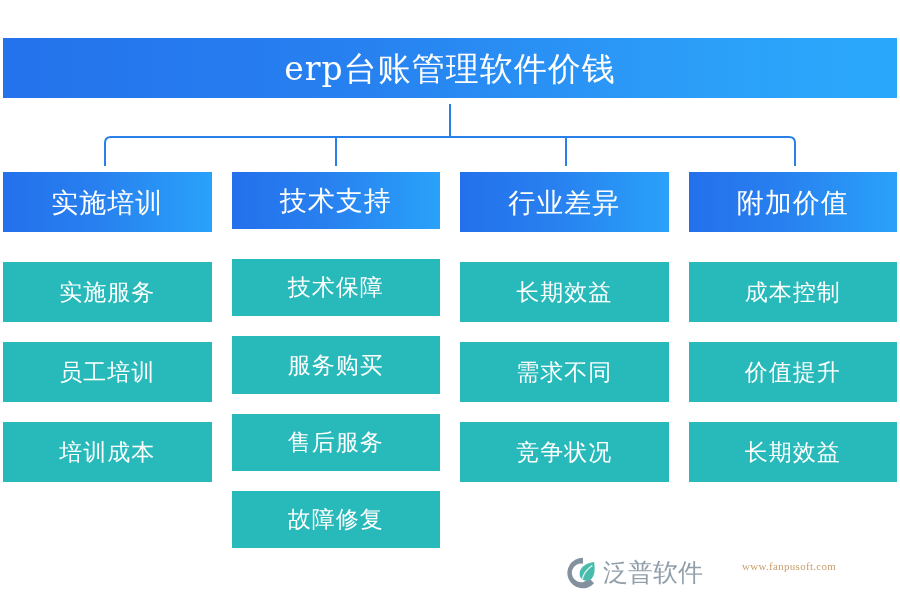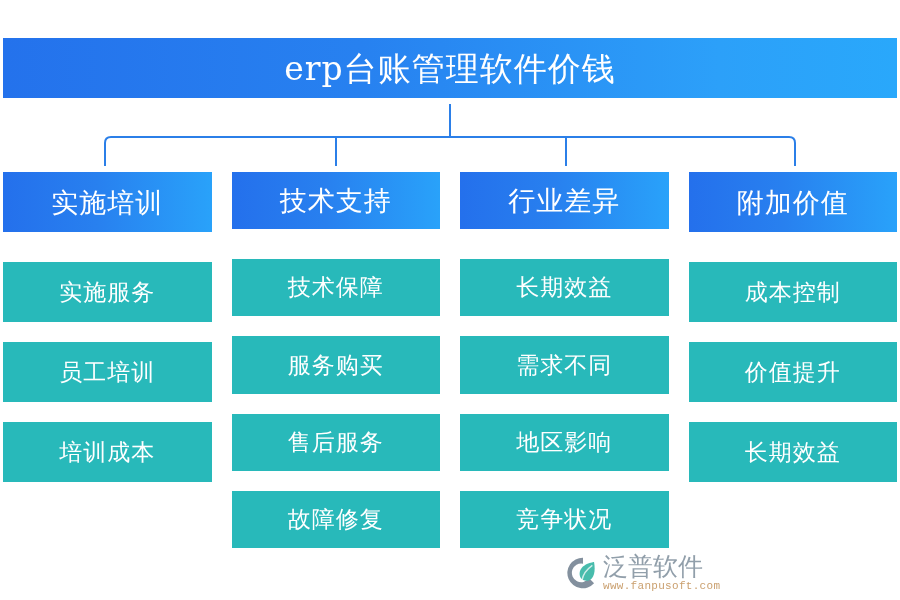--- a/index.html
+++ b/index.html
@@ -120,37 +120,38 @@
     opacity: 0.95;
   }
   .watermark .wm-mark {
     width: 34px;
     height: 34px;
     flex: 0 0 34px;
     margin-right: 3px;
   }
   .watermark .wm-text {
     display: flex;
-    flex-direction: column;
+    flex-direction: row;
     justify-content: center;
   }
   .watermark .wm-brand {
     color: #8c9aa6;
     font-size: 25px;
     font-family: "DejaVu Serif", "Liberation Serif", serif;
     line-height: 1.05;
     white-space: nowrap;
   }
   .watermark .wm-url {
     color: #c79a66;
     font-size: 11px;
-    font-family: Liberation Mono, monospace;
+    font-family: Liberation Serif, serif;
     line-height: 1.1;
     letter-spacing: 0.3px;
     white-space: nowrap;
+    margin-left: 39px;
   }
 </style>
 </head>
 <body>
 
 <div id="diagram">
 
   <div class="title-bar">
     <span class="title-text">erp台账管理软件价钱</span>
   </div>
@@ -202,23 +203,20 @@
 
     <div class="column">
       <div class="col-header">
         <span class="hdr-text">行业差异</span>
       </div>
       <div class="leaf">
         <span class="leaf-text">长期效益</span>
       </div>
       <div class="leaf">
         <span class="leaf-text">需求不同</span>
-      </div>
-      <div class="leaf">
-        <span class="leaf-text">地区影响</span>
       </div>
       <div class="leaf">
         <span class="leaf-text">竞争状况</span>
       </div>
     </div>
 
     <div class="column">
       <div class="col-header">
         <span class="hdr-text">附加价值</span>
       </div>

